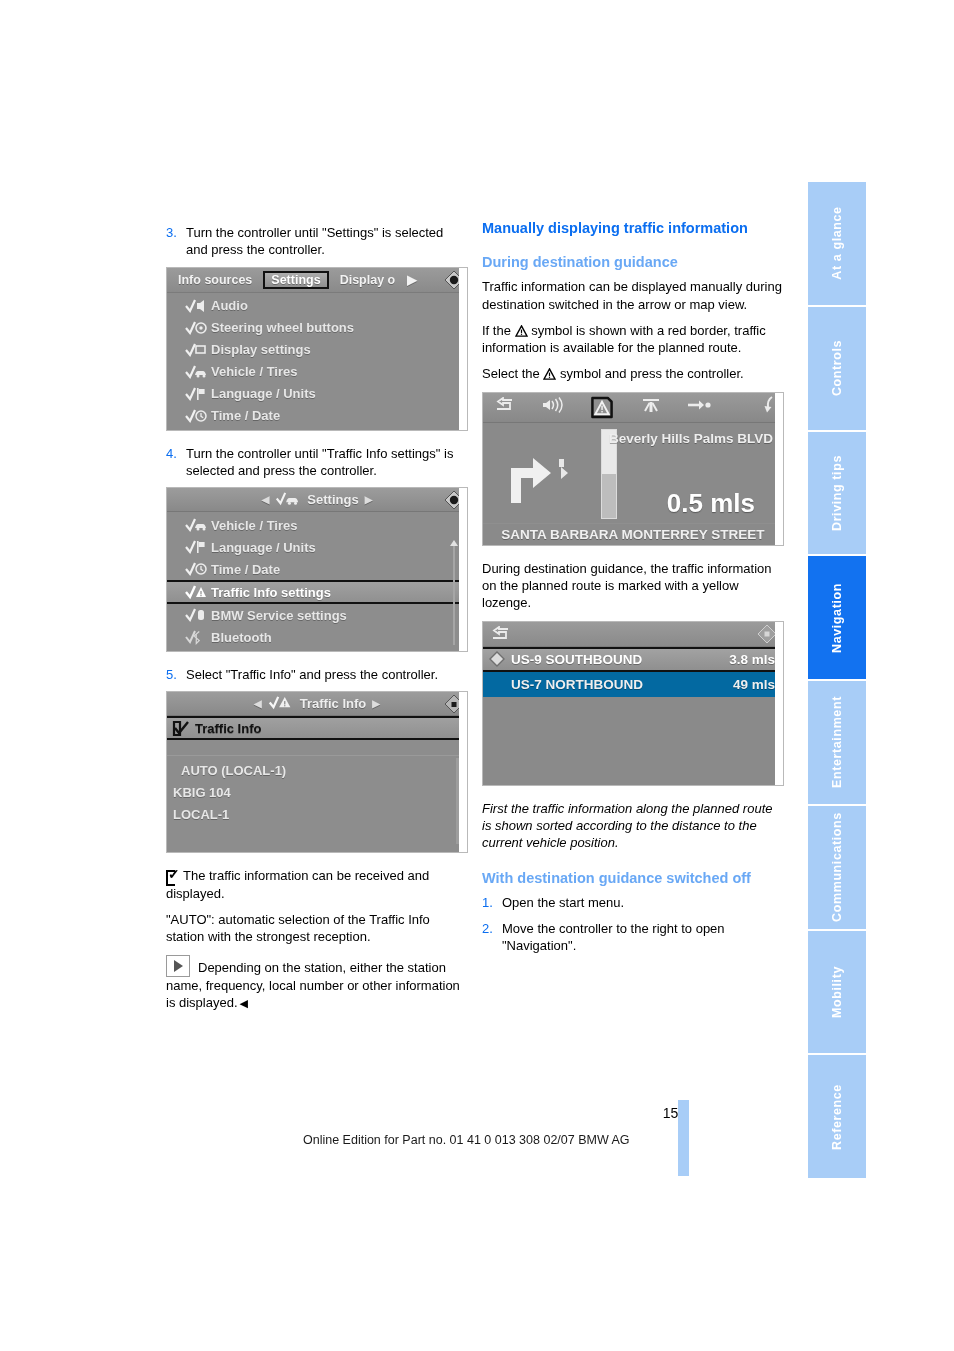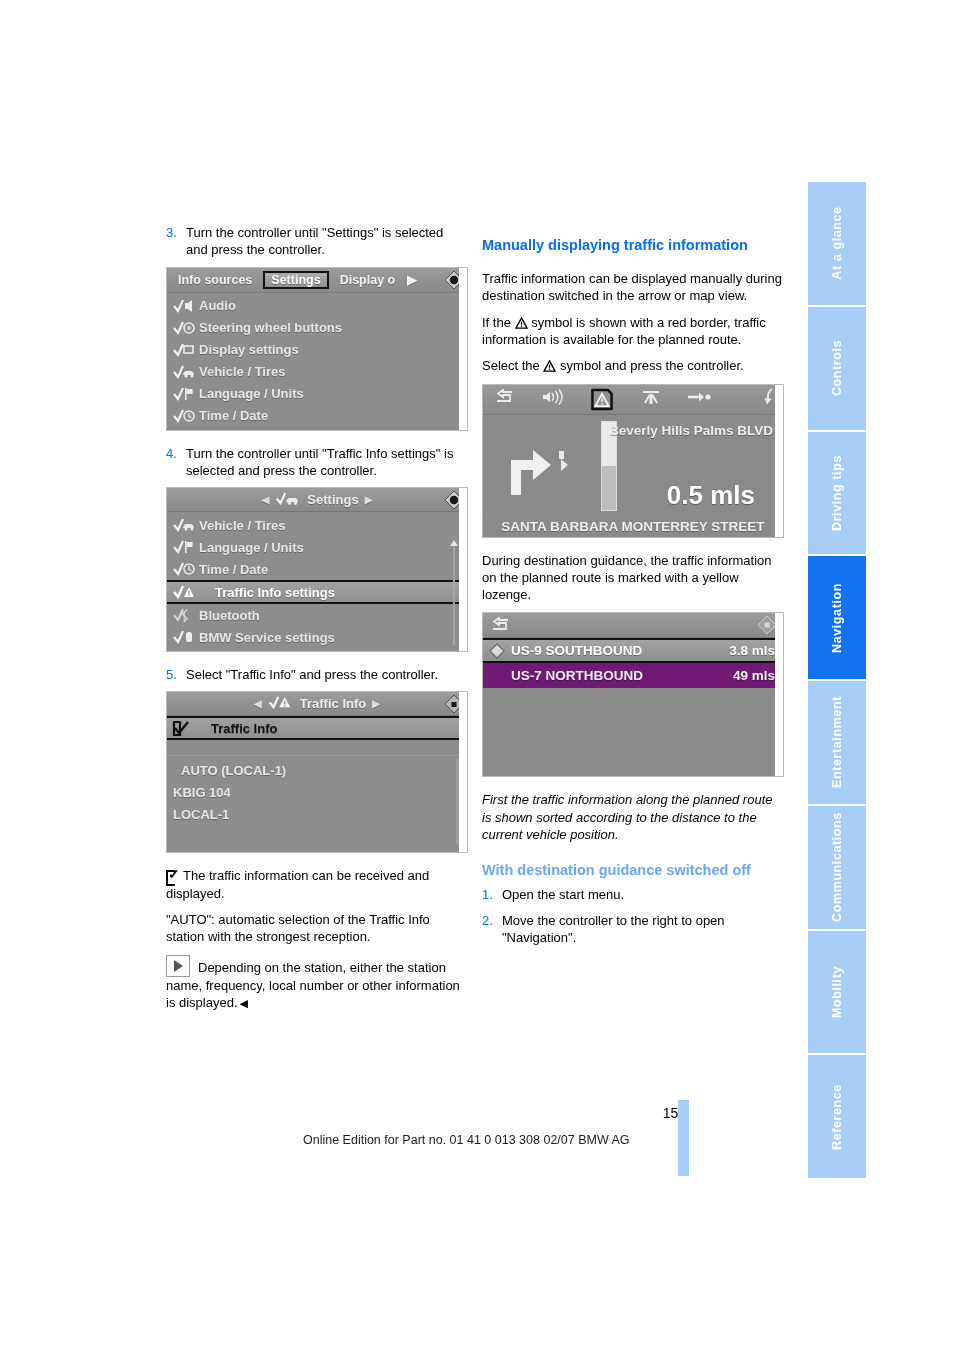--- a/index.html
+++ b/index.html
@@ -34,21 +34,21 @@
     white-space: nowrap;
     font-size: 12.5px;
     font-weight: bold;
     letter-spacing: 0.6px;
     color: #ffffff;
   }
   .tab.active .tab-label { color:#ffffff; }
 
   
   .col-left  { position:absolute; left:166px; top:224px; width:302px; }
-  .col-right { position:absolute; left:482px; top:236px; width:302px; }
+  .col-right { position:absolute; left:482px; top:219px; width:302px; }
 
   
   .h1-blue {
     color: #0b6ef0;
     font-size: 14.5px;
     font-weight: bold;
     line-height: 1.25;
     margin-bottom: 16px;
   }
   .h2-blue {
@@ -106,21 +106,21 @@
     border-bottom:6.5px solid transparent;
     border-left-color:#555;
   }
   .gl-endmark { display:inline-block; margin-left:2px; font-size:11px; }
 
   
   .shot {
     position: relative;
     width: 302px;
     margin: 6px 0 14px 0;
-    background: #701a75;
+    background: #0369a1;
     border: 1px solid #b9b9b9;
     font-family: "Liberation Sans", sans-serif;
     overflow: hidden;
   }
   .shot .sidecap {
     position:absolute; right:-1px; top:0; bottom:0; width:9px;
     background: #ffffff;
   }
 
   
@@ -145,31 +145,30 @@
   }
   .lcd-knob {
     position:absolute; right:3px; top:2px;
     width:20px; height:20px;
   }
 
   .lcd-list { background:#8d8d8d; padding: 2px 0 3px 0; }
   .lcd-row {
     display:flex; align-items:center;
     height: 22px;
-    padding-left: 6px;
+    padding-left: 18px;
     font-size: 13px; font-weight:bold; color:#e7e7e7;
     text-shadow: 0 1px 0 rgba(0,0,0,.28);
     position: relative;
   }
   .lcd-row.sel {
     border-top: 2px solid #111; border-bottom: 2px solid #111;
     background: linear-gradient(#a0a0a0,#909090);
     color:#ffffff;
     height: 24px;
-    gap: 16px;
   }
   .lcd-ico { width: 26px; flex: 0 0 26px; display:flex; align-items:center; }
   .lcd-txt { flex:1 1 auto; }
 
   
   .lcd-title {
     height:24px; display:flex; align-items:center; justify-content:center;
     gap: 6px;
     background: linear-gradient(#9c9c9c,#898989);
     border-bottom:1px solid #777;
@@ -440,34 +439,34 @@
               <polygon points="16,3 21,13 11,13" fill="#ffffff"></polygon>
               <rect x="15.4" y="7" width="1.2" height="3.4" fill="#8f8f8f"></rect>
               <rect x="15.4" y="11" width="1.2" height="1.2" fill="#8f8f8f"></rect>
             </svg>
           </span>
           <span class="lcd-txt">Traffic Info settings</span>
         </div>
         <div class="lcd-row">
           <span class="lcd-ico">
             <svg viewBox="0 0 22 16" width="22" height="16">
+              <path d="M1 8 L5 13 L10 2" stroke="#f0f0f0" stroke-width="2.2" fill="none"></path>
+              <rect x="13" y="3" width="6" height="10" rx="2.5" fill="#ececec"></rect>
+            </svg>
+          </span>
+          <span class="lcd-txt">BMW Service settings</span>
+        </div>
+        <div class="lcd-row">
+          <span class="lcd-ico">
+            <svg viewBox="0 0 22 16" width="22" height="16">
               <path d="M1 8 L5 13 L10 2" stroke="#d8d8d8" stroke-width="2" fill="none"></path>
               <path d="M15 2 v12 l4-4 -7-6 7-6" transform="translate(0,4) scale(0.75)" stroke="#d8d8d8" stroke-width="1.6" fill="none"></path>
             </svg>
           </span>
           <span class="lcd-txt">Bluetooth</span>
-        </div>
-        <div class="lcd-row">
-          <span class="lcd-ico">
-            <svg viewBox="0 0 22 16" width="22" height="16">
-              <path d="M1 8 L5 13 L10 2" stroke="#f0f0f0" stroke-width="2.2" fill="none"></path>
-              <rect x="13" y="3" width="6" height="10" rx="2.5" fill="#ececec"></rect>
-            </svg>
-          </span>
-          <span class="lcd-txt">BMW Service settings</span>
         </div>
         <div class="lcd-scroll"></div>
       </div>
       <div class="sidecap">
         
       </div>
     </div>
 
     <div class="step">
       <span class="step-num">5.</span>
@@ -534,20 +533,21 @@
         <span class="gl-play"></span><span>Depending on the station, either the station name, frequency, local number or other information is displayed.</span><span class="gl-endmark">◀</span>
       </span>
     </div>
 
   </div>
 
   <div class="col-right">
 
     <div class="h1-blue">Manually displaying traffic information</div>
 
+    <div class="h2-blue">During destination guidance</div>
 
     <p class="body">Traffic information can be displayed manually during destination switched in the arrow or map view.</p>
 
     <p class="body">
       <span>If the</span>
       <span class="gl-warn">
         <svg viewBox="0 0 14 13" width="13" height="12">
           <polygon points="7,1 13,12 1,12" fill="none" stroke="#000" stroke-width="1.5"></polygon>
           <rect x="6.35" y="5" width="1.3" height="3.6" fill="#000"></rect>
           <rect x="6.35" y="9.4" width="1.3" height="1.3" fill="#000"></rect>

